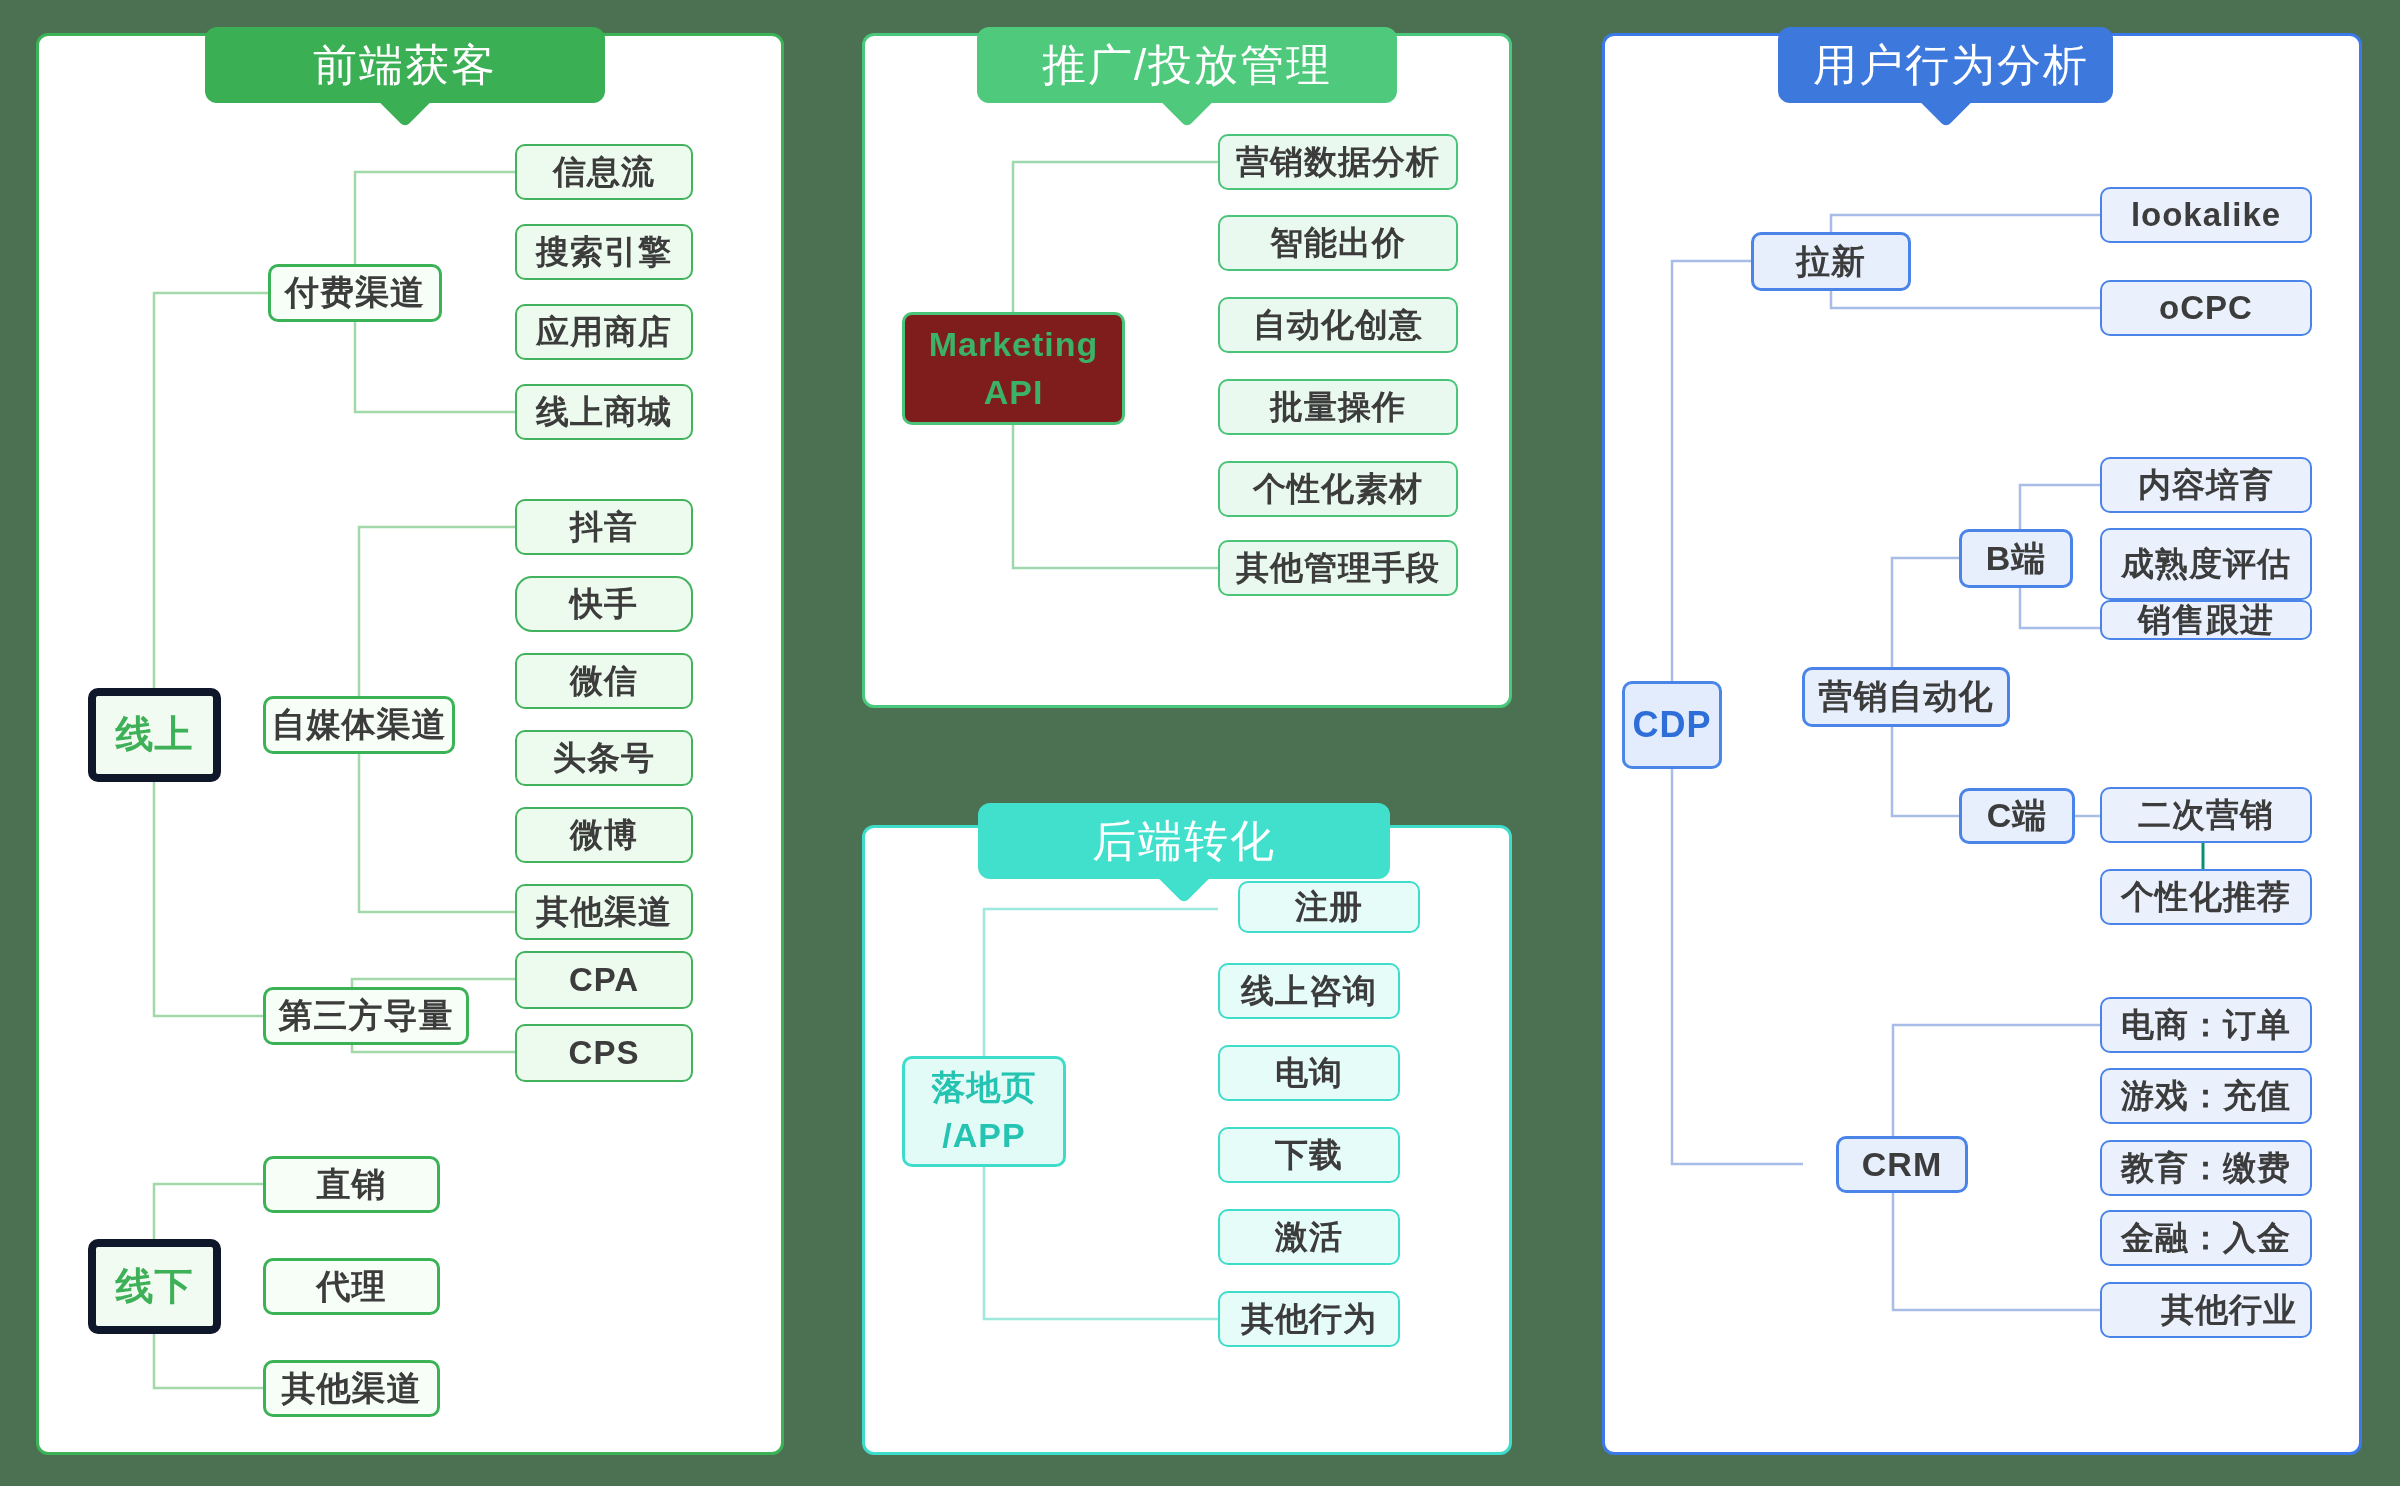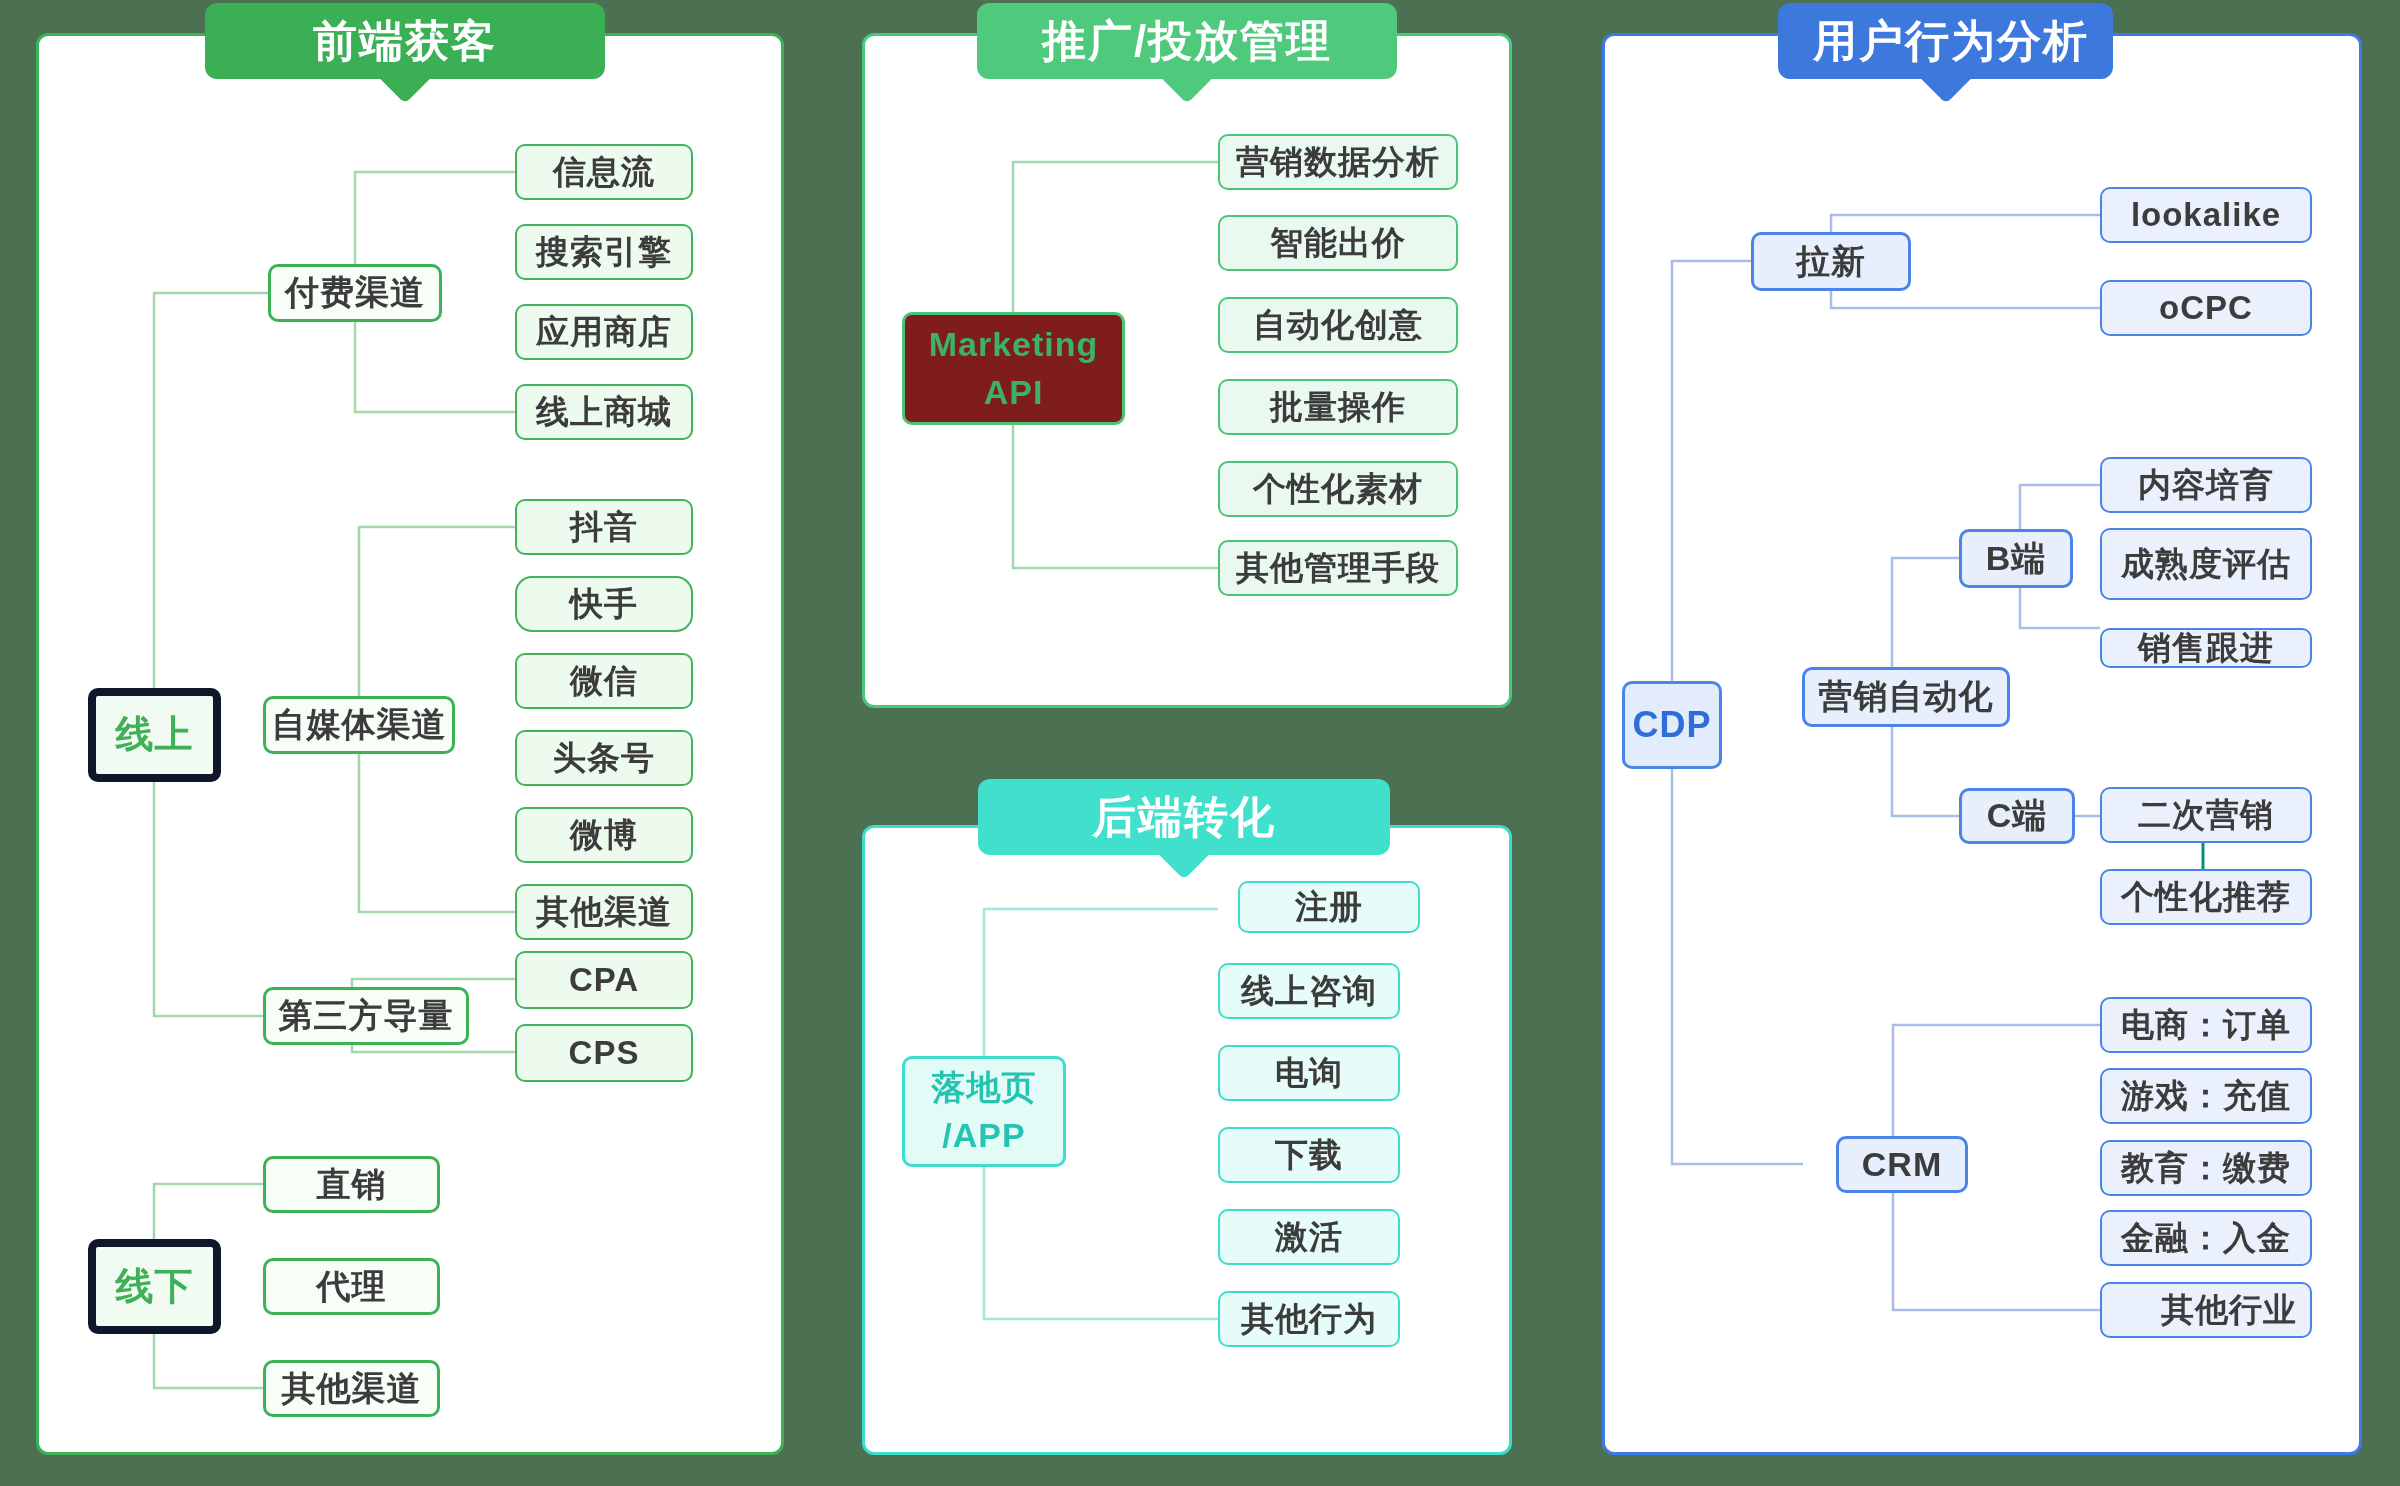--- a/index.html
+++ b/index.html
@@ -17,23 +17,24 @@
     z-index: 0;
   }
   .connector-layer {
     position: absolute; left: 0; top: 0; z-index: 1;
     pointer-events: none;
   }
   .nodes-layer, .headers-layer { position: absolute; left: 0; top: 0; width: 100%; height: 100%; z-index: 2; }
   .header {
     position: absolute;
     display: flex; align-items: center; justify-content: center;
-    color: #ffffff; font-size: 44px; font-weight: 700; letter-spacing: 2px;
+    color: #ffffff; font-size: 44px; font-weight: 400; letter-spacing: 2px;
     border-radius: 12px;
     z-index: 4;
+    margin-top: 24px;
   }
   .header .tail {
     position: absolute;
     left: 50%; top: calc(100% - 26px);
     width: 42px; height: 42px;
     transform: translateX(-50%) rotate(45deg);
     border-radius: 6px;
     z-index: -1;
   }
   .node {
@@ -159,21 +160,21 @@
       <div class="node p4 root" style="left: 1622px; top: 681px; width: 100px; height: 88px;">CDP</div>
       <div class="node p4 parent" style="left: 1751px; top: 232px; width: 160px; height: 59px;">拉新</div>
       <div class="node p4 parent" style="left: 1802px; top: 667px; width: 208px; height: 60px;">营销自动化</div>
       <div class="node p4 parent" style="left: 1959px; top: 529px; width: 114px; height: 59px;">B端</div>
       <div class="node p4 parent" style="left: 1959px; top: 788px; width: 116px; height: 56px;">C端</div>
       <div class="node p4 parent" style="left: 1803px; top: 1136px; width: 132px; height: 57px; margin-left: 33px;">CRM</div>
       <div class="node p4 leaf" style="left: 2100px; top: 187px; width: 212px; height: 56px;">lookalike</div>
       <div class="node p4 leaf" style="left: 2100px; top: 280px; width: 212px; height: 56px;">oCPC</div>
       <div class="node p4 leaf" style="left: 2100px; top: 457px; width: 212px; height: 56px;">内容培育</div>
       <div class="node p4 leaf" style="left: 2100px; top: 528px; width: 212px; height: 72px;">成熟度评估</div>
-      <div class="node p4 leaf" style="left: 2100px; top: 628px; width: 212px; height: 40px;">销售跟进</div>
+      <div class="node p4 leaf" style="left: 2100px; top: 600px; width: 212px; height: 40px;">销售跟进</div>
       <div class="node p4 leaf" style="left: 2100px; top: 787px; width: 212px; height: 56px;">二次营销</div>
       <div class="node p4 leaf" style="left: 2100px; top: 869px; width: 212px; height: 56px;">个性化推荐</div>
       <div class="node p4 leaf" style="left: 2100px; top: 997px; width: 212px; height: 56px;">电商：订单</div>
       <div class="node p4 leaf" style="left: 2100px; top: 1068px; width: 212px; height: 56px;">游戏：充值</div>
       <div class="node p4 leaf" style="left: 2100px; top: 1140px; width: 212px; height: 56px;">教育：缴费</div>
       <div class="node p4 leaf" style="left: 2100px; top: 1210px; width: 212px; height: 56px;">金融：入金</div>
       <div class="node p4 leaf" style="left: 2100px; top: 1282px; width: 212px; height: 56px; padding-left: 46px;">其他行业</div>
     </div>
 </div>
 

